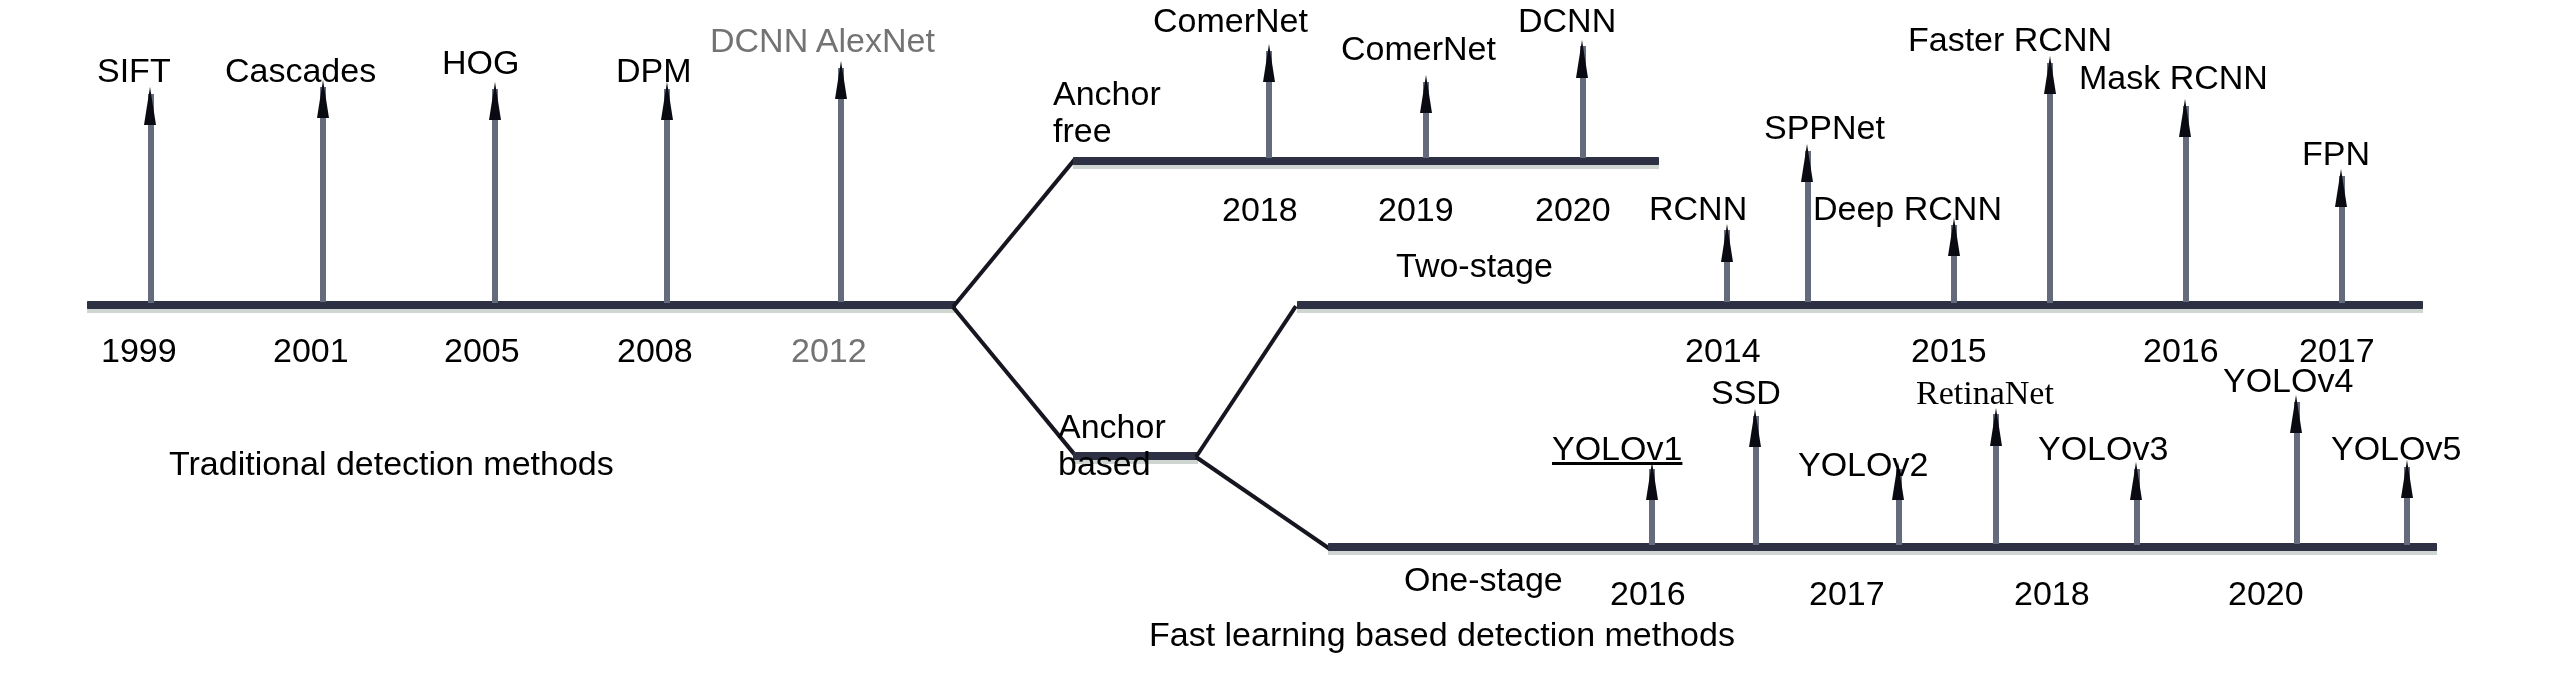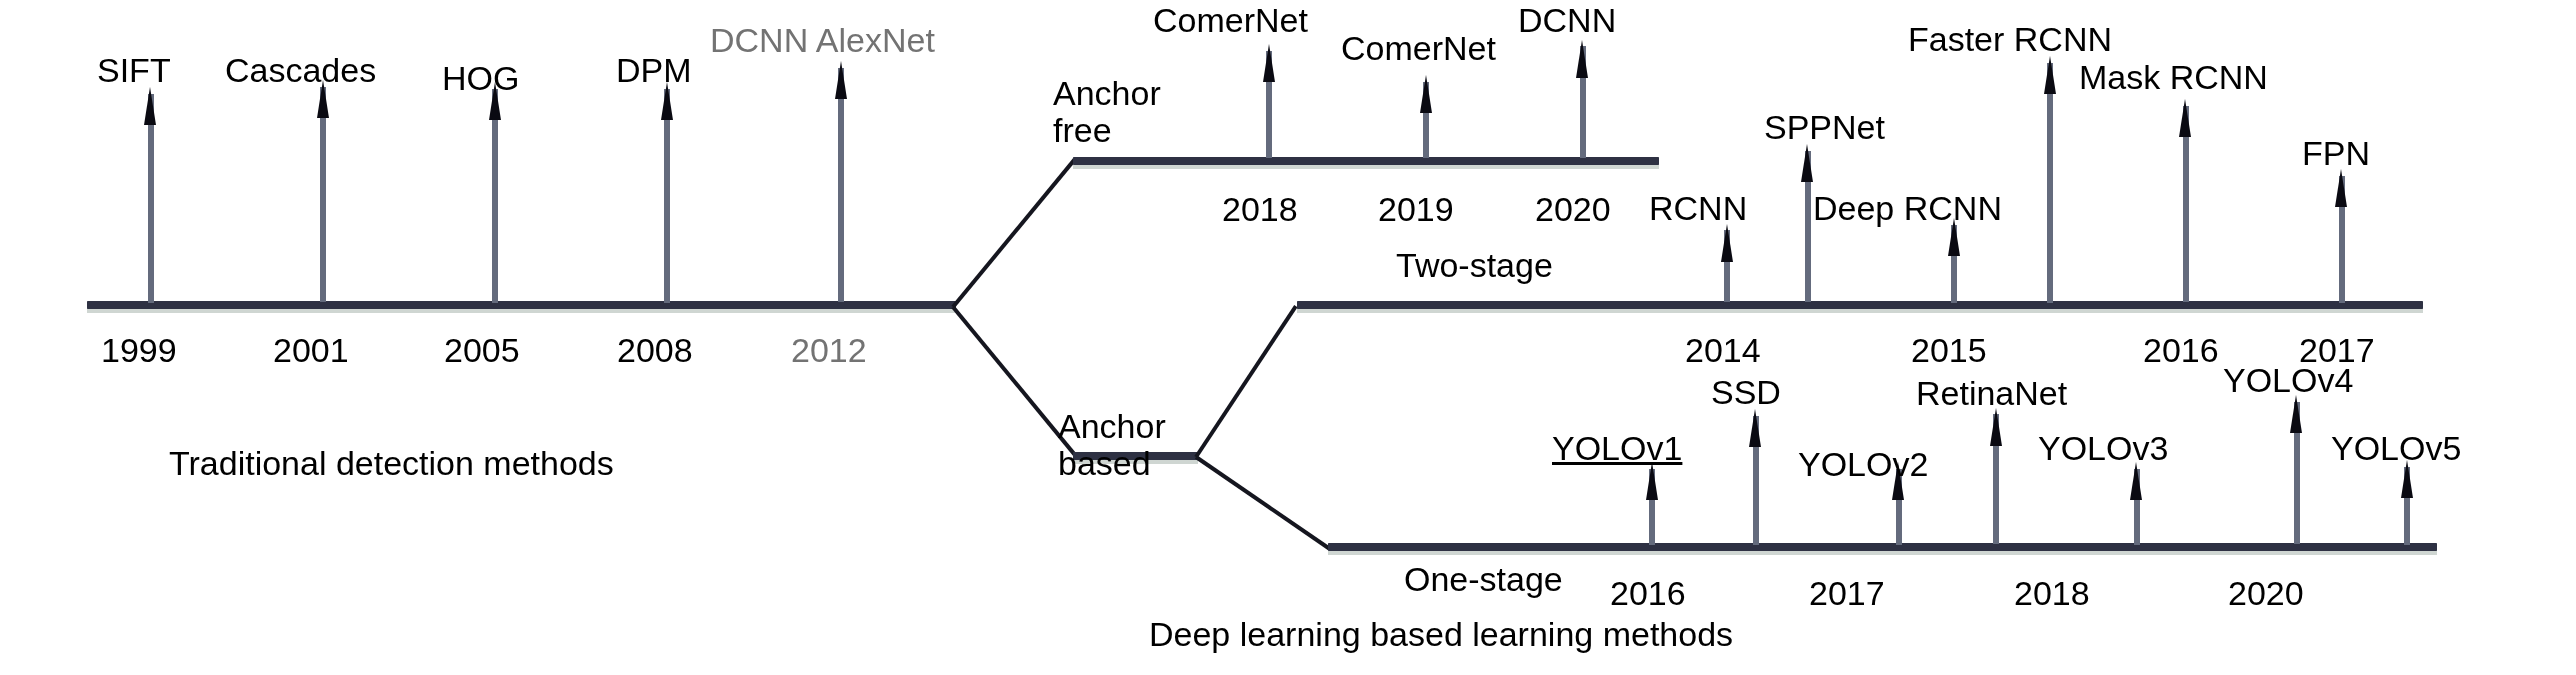--- a/index.html
+++ b/index.html
@@ -43,21 +43,21 @@
   <div class="head" style="left:489px;top:82px;border-left:6.8px solid transparent;border-right:6.8px solid transparent;border-bottom:38px solid #0a0a12;"></div>
 
   <div class="marker" style="left:664px;top:89px;height:214px;"></div>
   <div class="head" style="left:661px;top:82px;border-left:6.8px solid transparent;border-right:6.8px solid transparent;border-bottom:38px solid #0a0a12;"></div>
 
   <div class="marker" style="left:838px;top:68px;height:234px;"></div>
   <div class="head" style="left:835px;top:61px;border-left:6.8px solid transparent;border-right:6.8px solid transparent;border-bottom:38px solid #0a0a12;"></div>
 
   <span class="lbl" style="left:97px;top:53px;">SIFT</span>
   <span class="lbl" style="left:225px;top:53px;text-align:center;">Cascades</span>
-  <span class="lbl" style="left:442px;top:61px;">HOG</span>
+  <span class="lbl" style="left:442px;top:45px;">HOG</span>
   <span class="lbl" style="left:616px;top:53px;">DPM</span>
   <span class="lbl red" style="left:710px;top:23px;">DCNN AlexNet</span>
 
   <span class="yr" style="left:101px;top:333px;">1999</span>
   <span class="yr" style="left:273px;top:333px;">2001</span>
   <span class="yr" style="left:444px;top:333px;">2005</span>
   <span class="yr" style="left:617px;top:333px;">2008</span>
   <span class="yr red" style="left:791px;top:333px;">2012</span>
 
   <span class="cap" style="left:169px;top:446px;">Traditional detection methods</span>
@@ -159,26 +159,26 @@
 
   <div class="marker" style="left:2294px;top:402px;height:142px;"></div>
   <div class="head" style="left:2290px;top:395px;border-left:6.8px solid transparent;border-right:6.8px solid transparent;border-bottom:38px solid #0a0a12;"></div>
 
   <div class="marker" style="left:2404px;top:467px;height:78px;"></div>
   <div class="head" style="left:2401px;top:460px;border-left:6.8px solid transparent;border-right:6.8px solid transparent;border-bottom:38px solid #0a0a12;"></div>
 
   <span class="lbl" style="left:1552px;top:431px;text-decoration:underline;">YOLOv1</span>
   <span class="lbl" style="left:1711px;top:375px;">SSD</span>
   <span class="lbl" style="left:1798px;top:447px;">YOLOv2</span>
-  <span class="lbl" style="left:1916px;top:376px;">RetinaNet</span>
+  <span class="lbl" style="left:1916px;top:376px;font-family:Liberation Serif, serif;">RetinaNet</span>
   <span class="lbl" style="left:2038px;top:431px;">YOLOv3</span>
   <span class="lbl" style="left:2223px;top:363px;">YOLOv4</span>
   <span class="lbl" style="left:2331px;top:431px;">YOLOv5</span>
 
   <span class="yr" style="left:1610px;top:576px;">2016</span>
   <span class="yr" style="left:1809px;top:576px;">2017</span>
   <span class="yr" style="left:2014px;top:576px;">2018</span>
   <span class="yr" style="left:2228px;top:576px;">2020</span>
 
-  <span class="cap" style="left:1149px;top:617px;">Deep learning based learning methods</span>
+  <span class="cap" style="left:1149px;top:617px;">Fast learning based detection methods</span>
 
 </div>
 
 
 </body></html>

